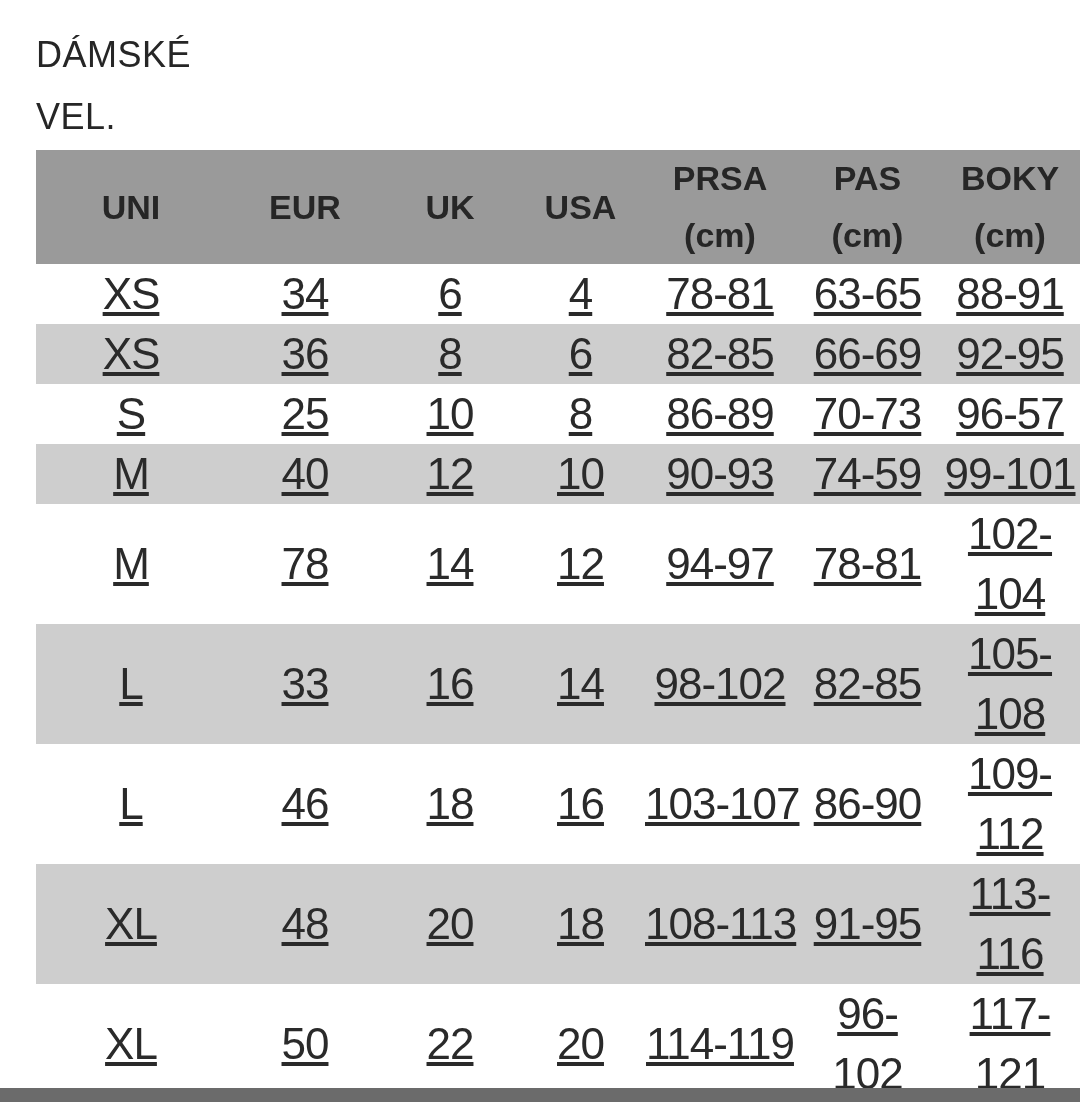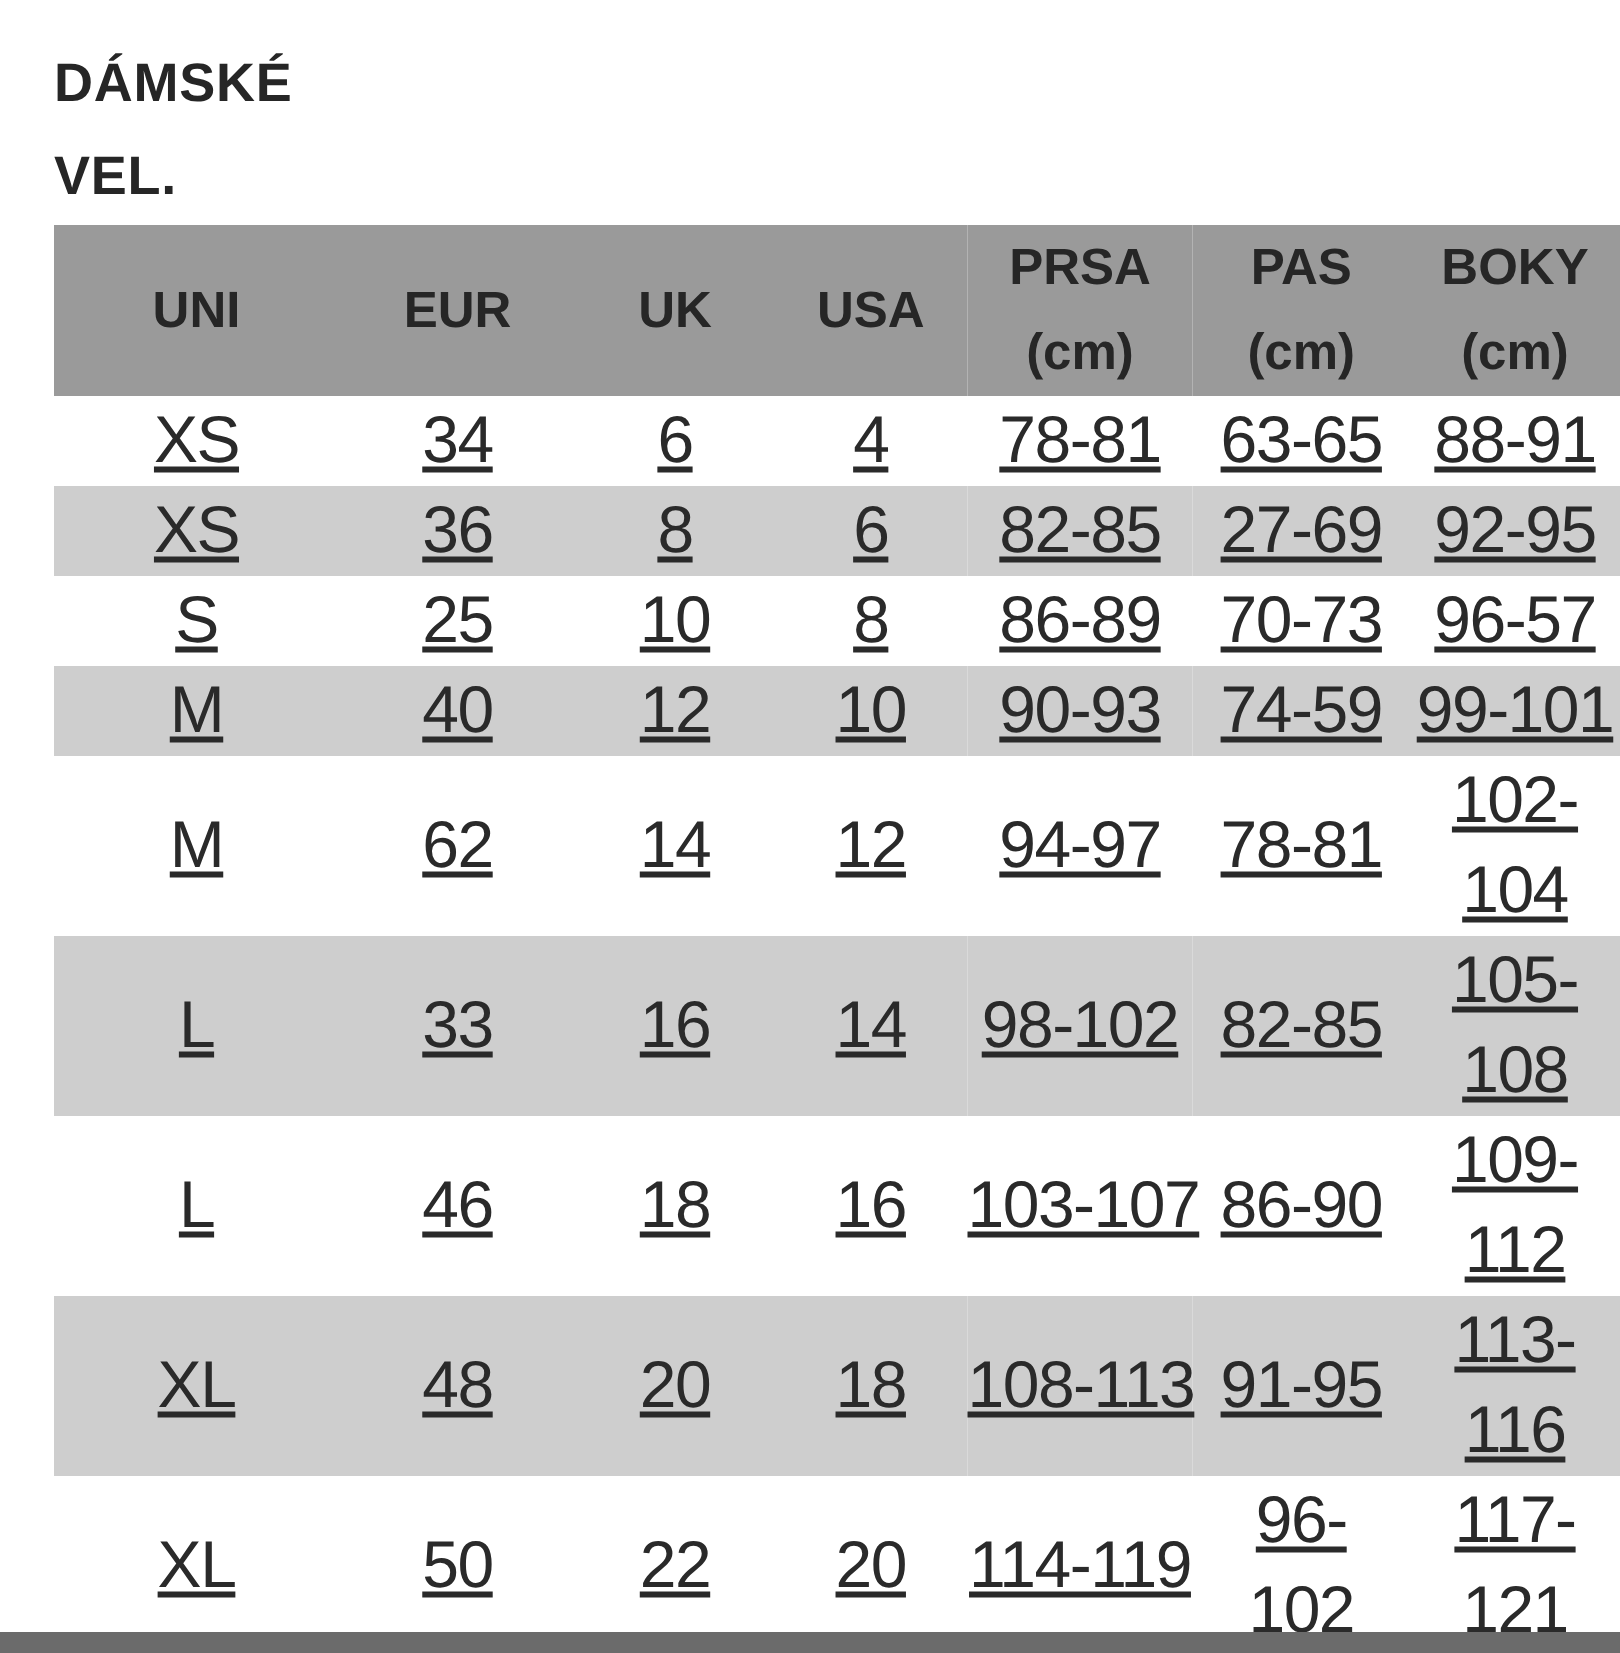--- a/index.html
+++ b/index.html
@@ -15,21 +15,21 @@
     width: 1080px;
     height: 1102px;
     background: #ffffff;
     overflow: hidden;
     font-family: "Liberation Sans", sans-serif;
     color: var(--text-color);
   }
   .title {
     margin: 24px 0 0 36px;
     font-size: 36px;
-    font-weight: bold;
+    font-weight: normal;
     line-height: 62px;
     letter-spacing: 0.5px;
     color: #262626;
     white-space: pre-line;
   }
   table.size-table {
     position: absolute;
     left: 36px;
     top: 150px;
     width: 1044px;
@@ -114,21 +114,21 @@
         <td>78-81</td>
         <td>63-65</td>
         <td>88-91</td>
       </tr>
       <tr>
         <td>XS</td>
         <td>36</td>
         <td>8</td>
         <td>6</td>
         <td>82-85</td>
-        <td>27-69</td>
+        <td>66-69</td>
         <td>92-95</td>
       </tr>
       <tr>
         <td>S</td>
         <td>25</td>
         <td>10</td>
         <td>8</td>
         <td>86-89</td>
         <td>70-73</td>
         <td>96-57</td>
@@ -137,21 +137,21 @@
         <td>M</td>
         <td>40</td>
         <td>12</td>
         <td>10</td>
         <td>90-93</td>
         <td>74-59</td>
         <td>99-101</td>
       </tr>
       <tr>
         <td>M</td>
-        <td>62</td>
+        <td>78</td>
         <td>14</td>
         <td>12</td>
         <td>94-97</td>
         <td>78-81</td>
         <td>102-
 104</td>
       </tr>
       <tr>
         <td>L</td>
         <td>33</td>

